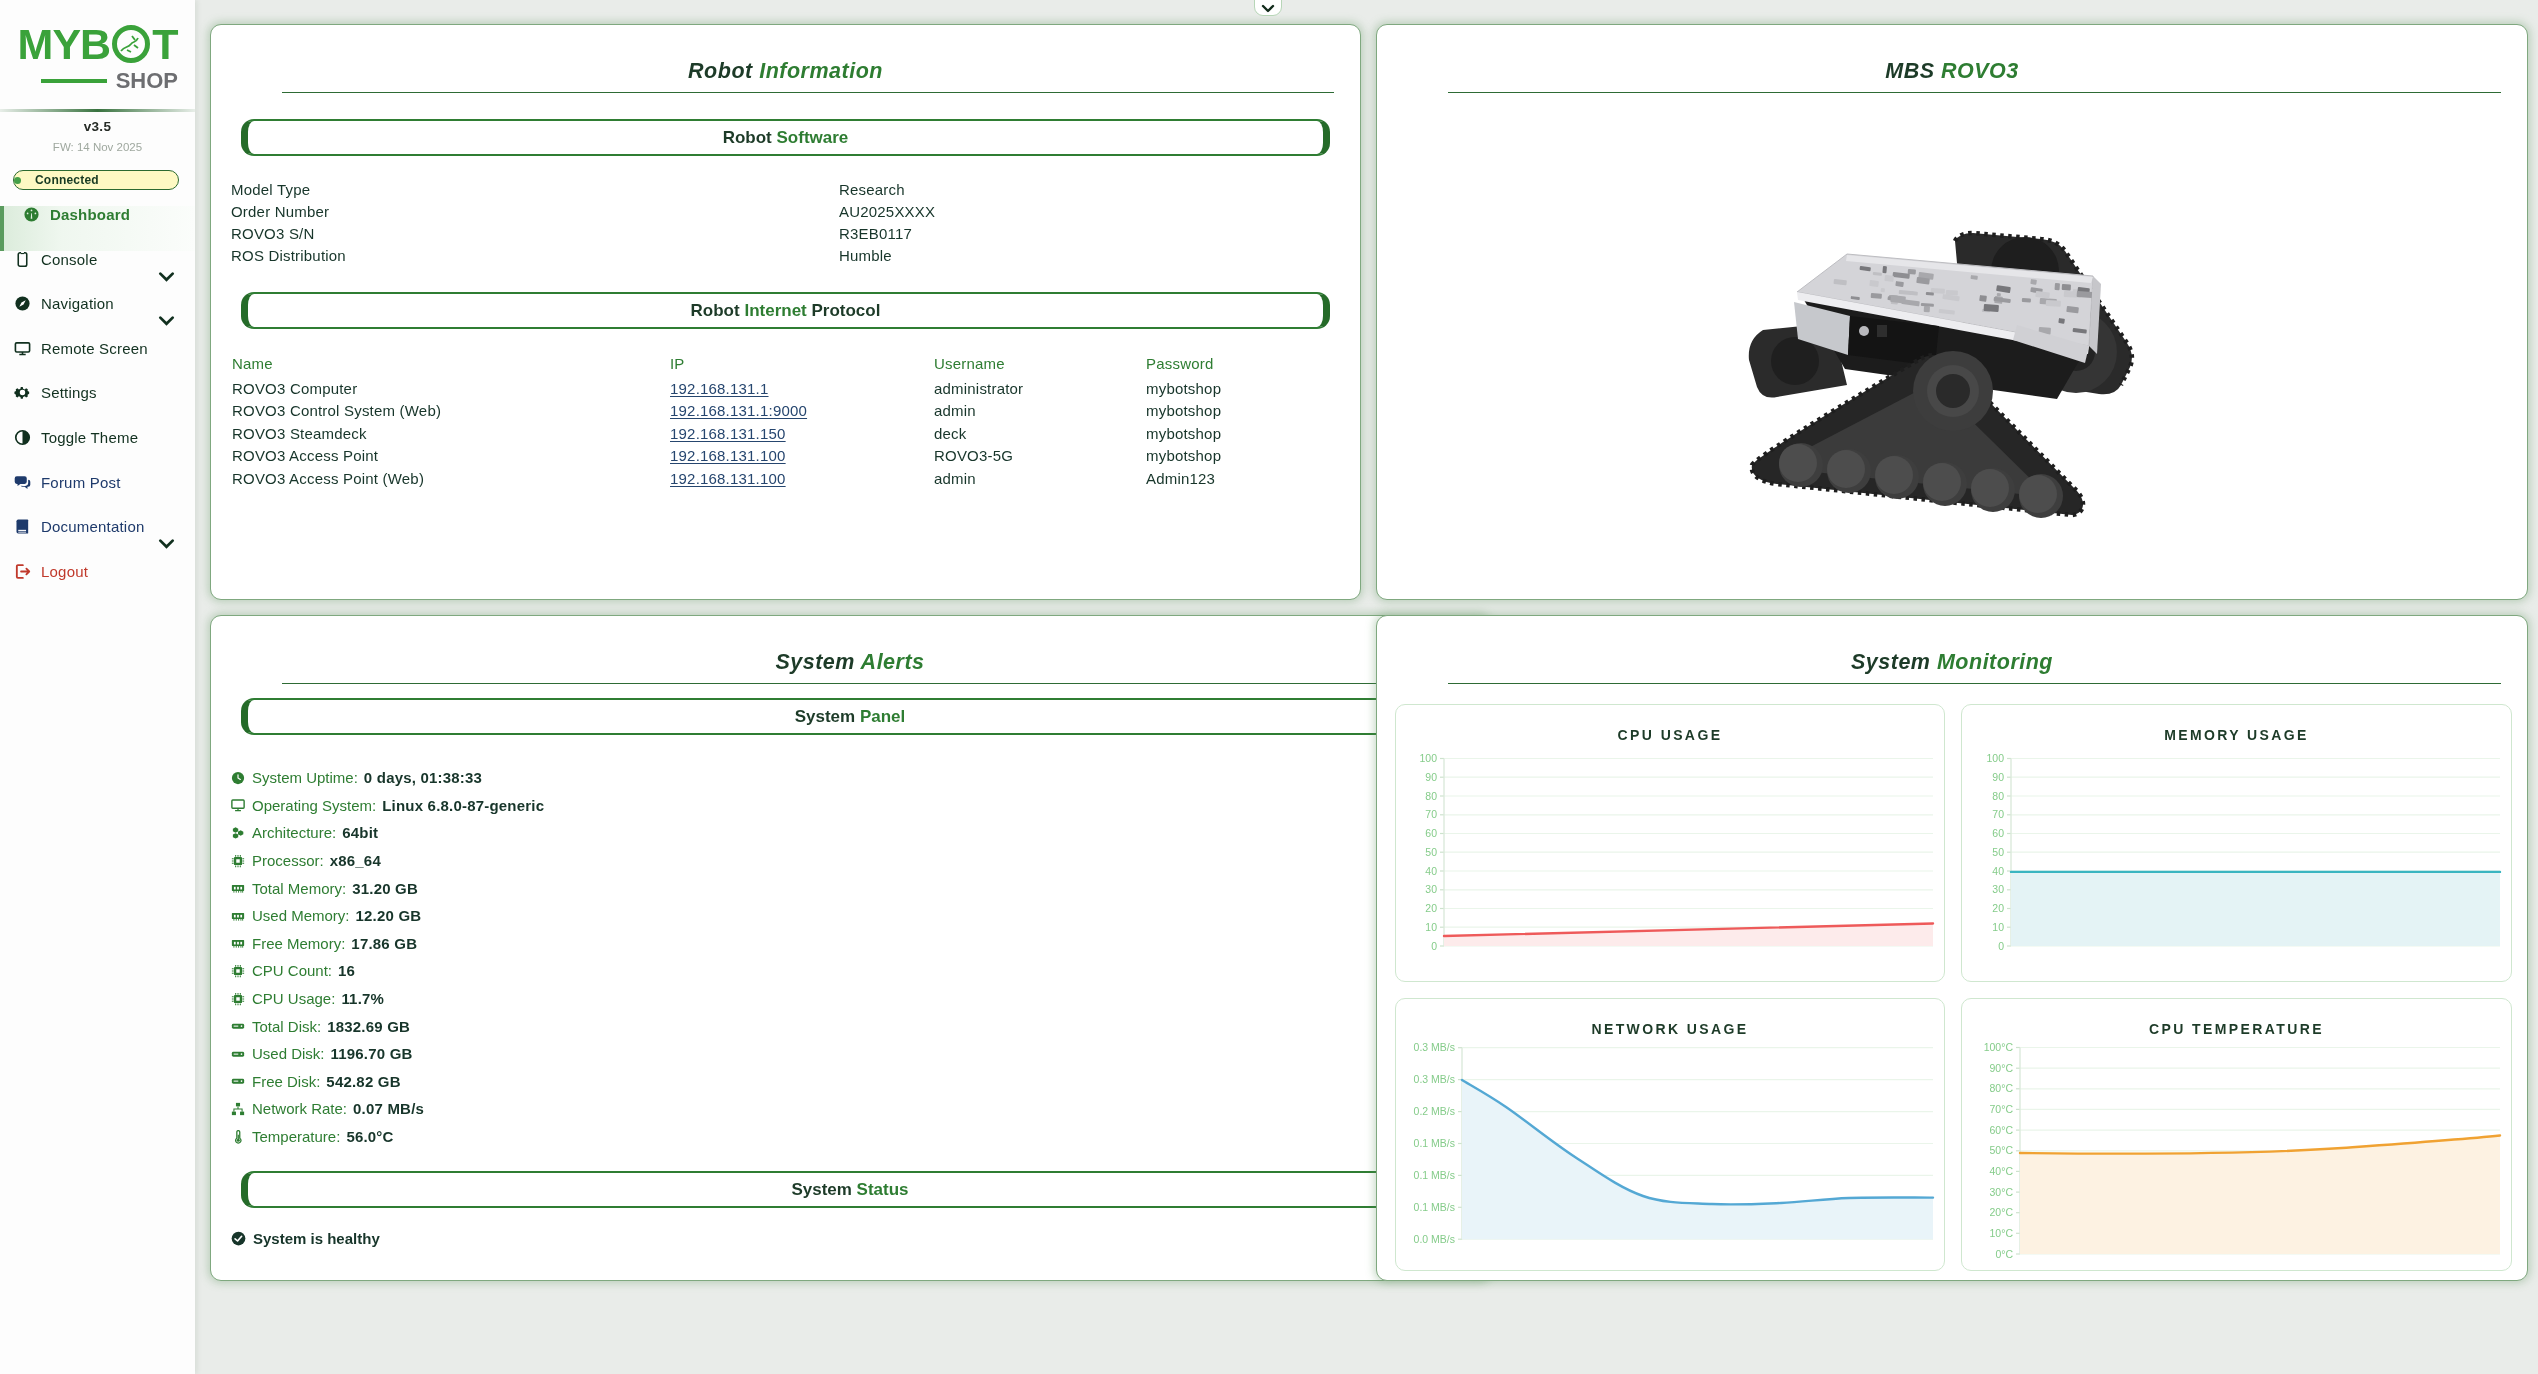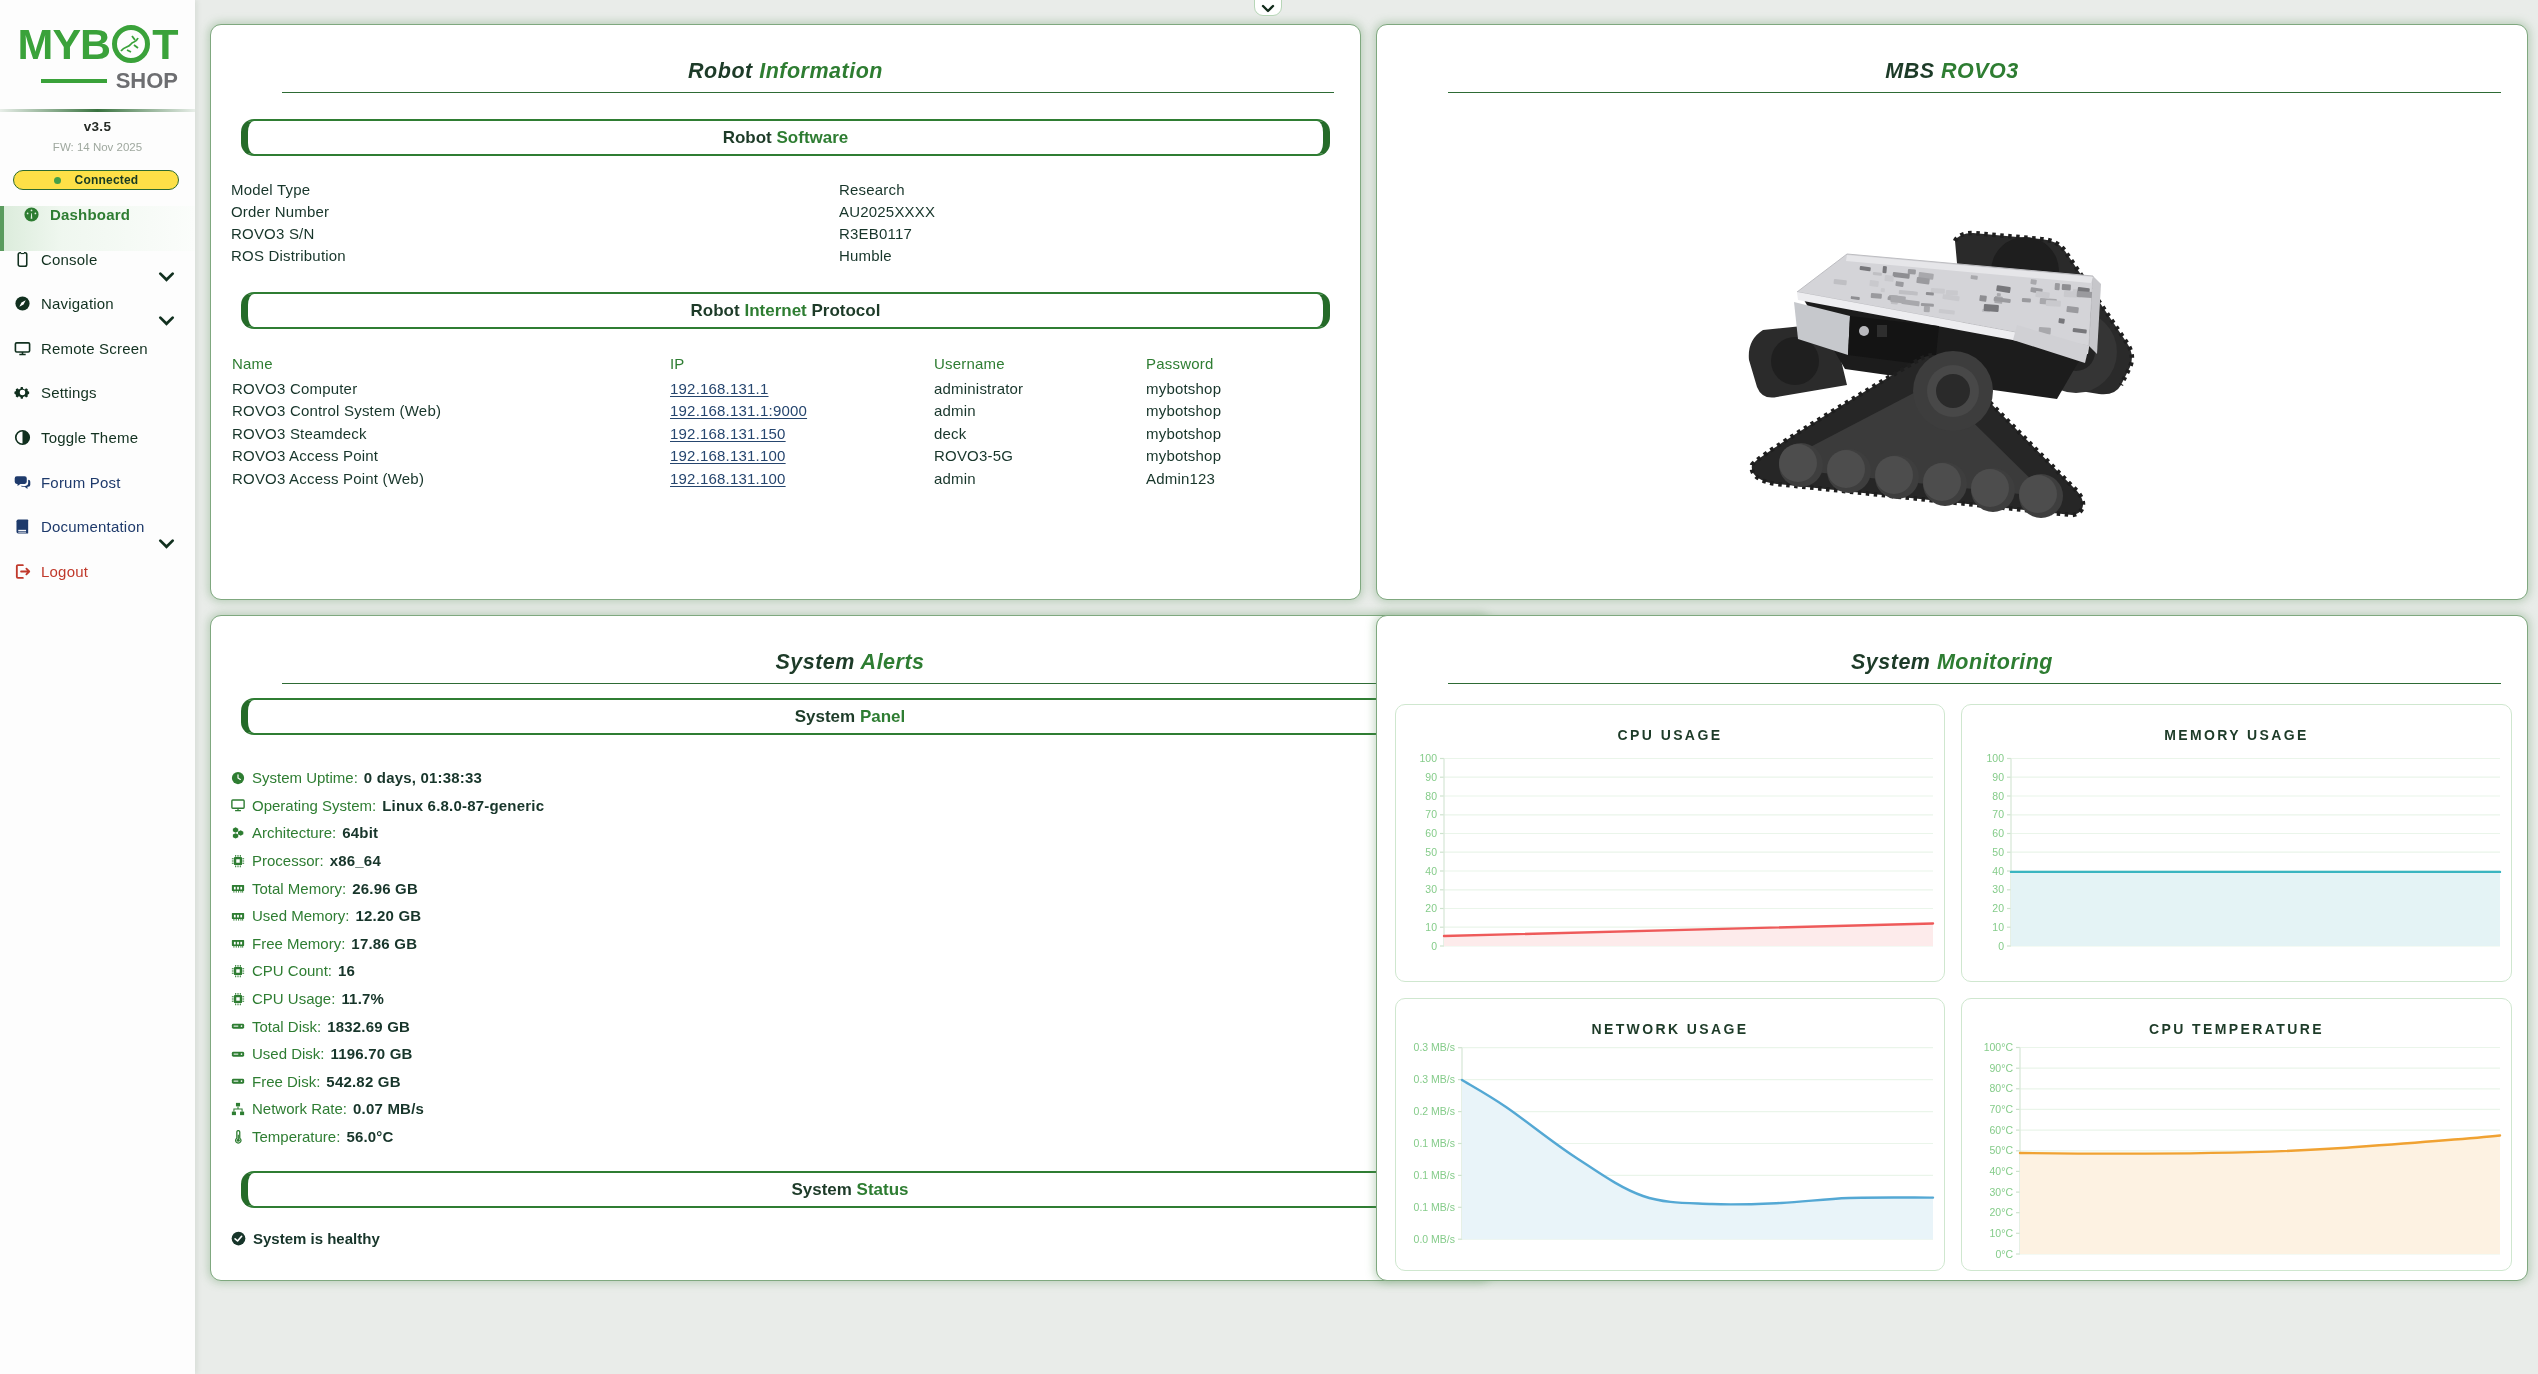--- a/index.html
+++ b/index.html
@@ -19,21 +19,21 @@
 #side{position:absolute;left:0;top:0;width:195px;height:1374px;background:#fdfdfd;box-shadow:2px 0 5px rgba(60,90,60,.10);z-index:5}
 #logo{position:absolute;top:20px;left:0;width:195px}
 .l1{display:flex;align-items:center;justify-content:center;height:48px}
 .myb{font-size:43px;font-weight:800;color:#3aa23a;letter-spacing:-1px;line-height:1}
 .l2{display:flex;align-items:center;justify-content:flex-end;padding-right:17px;margin-top:2px}
 .gline{width:66px;height:3.5px;background:#3aa23a;margin-right:9px}
 .shop{font-size:22px;font-weight:800;color:#6d6e71;letter-spacing:0px;line-height:1}
 #sep{position:absolute;top:109px;left:0;width:195px;height:2.5px;background:linear-gradient(90deg,rgba(46,107,53,.10) 0%,rgba(46,107,53,.95) 50%,rgba(46,107,53,.10) 100%)}
 #ver{position:absolute;top:119px;width:195px;text-align:center;font-size:13.5px;color:#262b26;font-weight:600;letter-spacing:.3px}
 #fw{position:absolute;top:141px;width:195px;text-align:center;font-size:11.5px;color:#9fa89f}
-#connpill{position:absolute;top:170px;left:13px;width:166px;height:20px;border:1.5px solid #2c6a30;border-radius:11px;display:flex;align-items:center;justify-content:center;background:#fde047}
+#connpill{position:absolute;top:170px;left:13px;width:166px;height:20px;border:1.5px solid #2c6a30;border-radius:11px;display:flex;align-items:center;justify-content:flex-start;background:#fef9c3}
 #connpill .dot{width:7px;height:7px;border-radius:50%;background:#44a048;margin-right:14px}
 #connpill .ct{font-size:12px;font-weight:600;color:#173a22;letter-spacing:.2px}
 #nav{position:absolute;top:206px;left:0;width:195px}
 .ni{height:44.6px;display:flex;padding-left:14px;font-size:15px;color:#11301f;font-weight:400;letter-spacing:.2px;position:relative}
 .ni svg{width:17px;height:17px;margin-right:10px;flex:0 0 17px}
 .ni.active{background:linear-gradient(90deg,#dcecdc 0,#eff7ef 30%,#fbfdfb 100%);border-left:4px solid #5a9b5e;padding-left:19px;color:#2e7d32;font-weight:600}
 .ni .chev{position:absolute;right:10px;top:50%;margin-top:-4px}
 .ni.blue{color:#1e3a6b}
 .ni.red{color:#c0392b}
 
@@ -580,21 +580,21 @@
       </div>
 <div class="sli">
         <svg viewBox="0 0 24 24">
           <rect x="1.5" y="7" width="21" height="10" rx="1" fill="#2e7d32"></rect>
           <path d="M5 17 v3 M9 17 v3 M13 17 v3 M17 17 v3 M20 17 v3" stroke="#2e7d32" stroke-width="1.6"></path>
           <rect x="5" y="10" width="3" height="4.5" fill="#fff"></rect>
           <rect x="10.5" y="10" width="3" height="4.5" fill="#fff"></rect>
           <rect x="16" y="10" width="3" height="4.5" fill="#fff"></rect>
         </svg>
         <span class="lab">Total Memory:</span>
-        <span class="val">26.96 GB</span>
+        <span class="val">31.20 GB</span>
       </div>
 <div class="sli">
         <svg viewBox="0 0 24 24">
           <rect x="1.5" y="7" width="21" height="10" rx="1" fill="#2e7d32"></rect>
           <path d="M5 17 v3 M9 17 v3 M13 17 v3 M17 17 v3 M20 17 v3" stroke="#2e7d32" stroke-width="1.6"></path>
           <rect x="5" y="10" width="3" height="4.5" fill="#fff"></rect>
           <rect x="10.5" y="10" width="3" height="4.5" fill="#fff"></rect>
           <rect x="16" y="10" width="3" height="4.5" fill="#fff"></rect>
         </svg>
         <span class="lab">Used Memory:</span>

